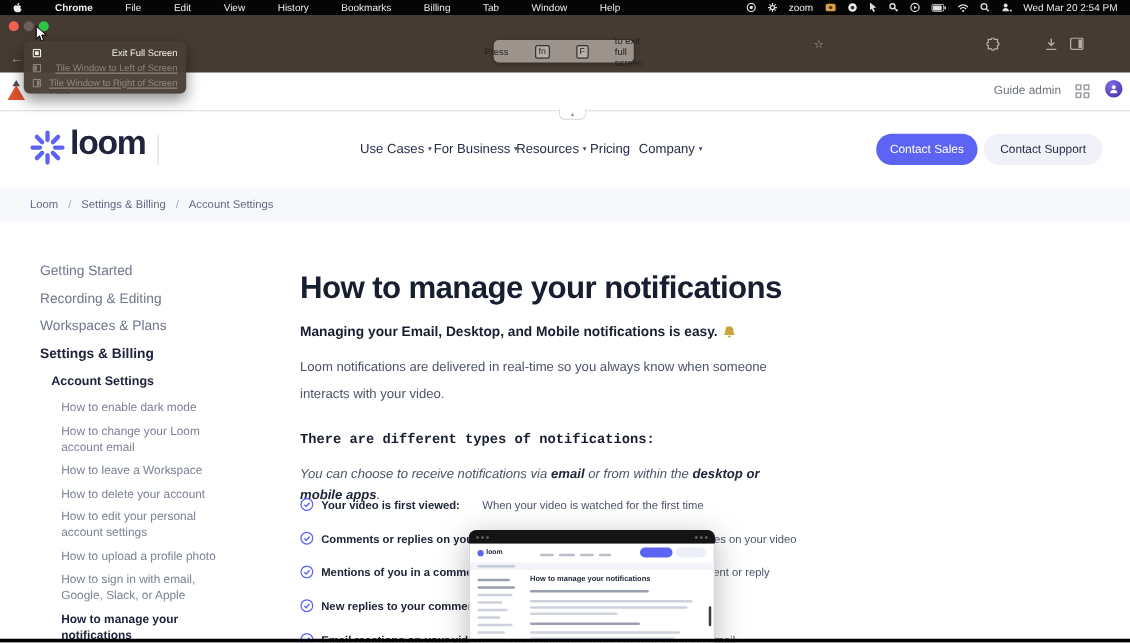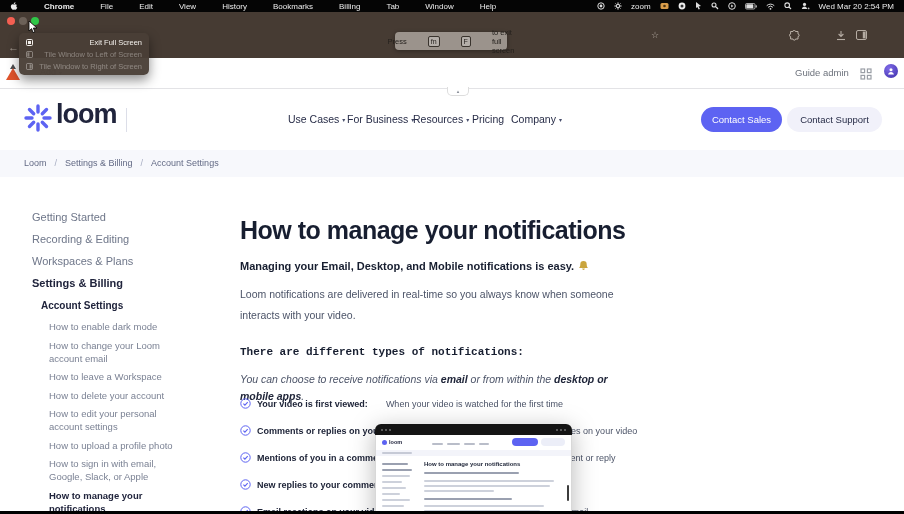--- a/index.html
+++ b/index.html
@@ -33,21 +33,21 @@
             background:radial-gradient(circle at 35% 30%,#a98bd8,#5c4a9e);}
   
   .toast{position:absolute;left:395px;top:32px;width:112px;height:18px;background:rgba(226,221,214,.55);
          border-radius:4px;display:flex;align-items:center;justify-content:center;gap:21px;
          font-size:7.5px;color:#25211d;z-index:8;box-shadow:0 1px 4px rgba(0,0,0,.35);}
   .key{border:1px solid #39332d;border-radius:2px;padding:0 2px;line-height:9px;font-size:7px;background:rgba(255,255,255,.25);}
   
   .ctxmenu{position:absolute;left:19px;top:33px;width:130px;background:rgba(73,62,54,.96);border-radius:5px;
            padding:3px 0;z-index:40;box-shadow:0 5px 12px rgba(0,0,0,.45);}
   .ctxitem{display:flex;align-items:center;gap:5px;height:12px;padding:0 7px;font-size:7.5px;color:#f3f0ec;white-space:nowrap;justify-content:space-between;}
-  .ctxitem.disabled{color:rgba(243,240,236,.38);}
+  .ctxitem.disabled{color:rgba(243,240,236,.38);text-decoration:underline;}
   .cursor{position:absolute;left:28px;top:20px;z-index:45;}
   
   .adminbar{position:absolute;top:58px;left:0;right:0;height:30px;background:#fff;border-bottom:1px solid #e3e3e6;z-index:3;}
   .zlogo{position:absolute;left:5px;top:5px;}
   .addbtn{position:absolute;left:40px;top:9px;font-size:9px;color:#8c9099;}
   .addbtn .car{font-size:6px;margin-left:3px;color:#a3a7af;}
   .guideadmin{position:absolute;left:795px;top:9px;font-size:9.5px;color:#6d727c;}
   .gridicon{position:absolute;left:860px;top:8px;}
   .adavatar{position:absolute;left:884px;top:6px;width:14px;height:14px;border-radius:50%;
             background:radial-gradient(circle at 35% 30%,#7f6ae8,#3d2fa8);display:flex;align-items:center;justify-content:center;}

